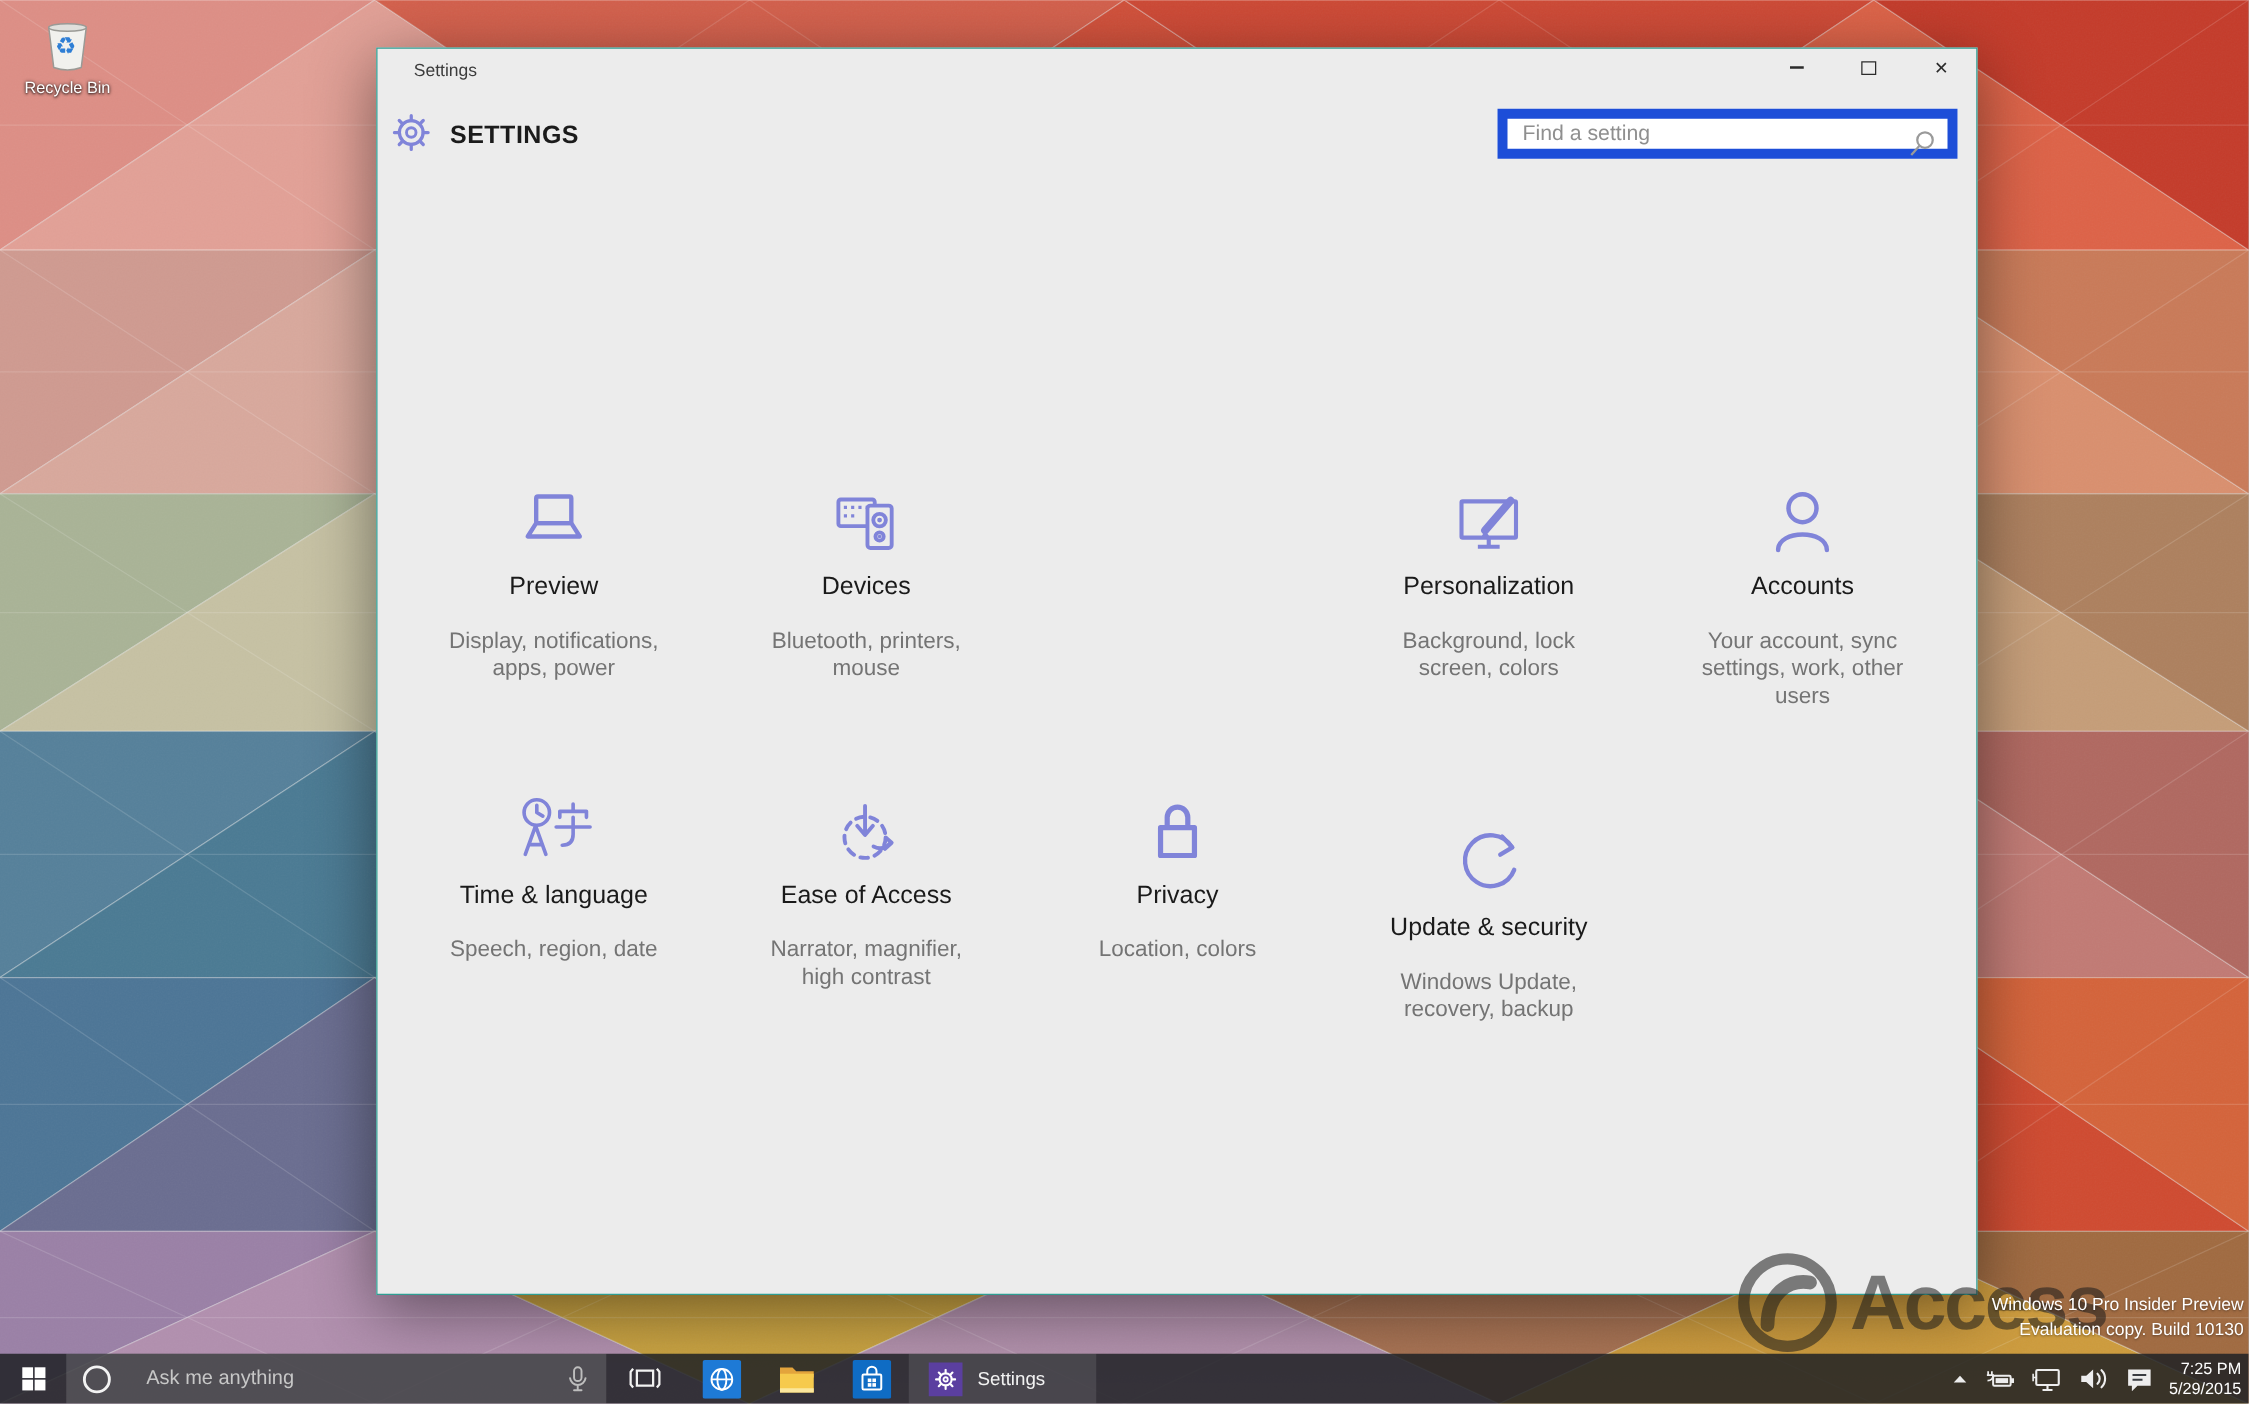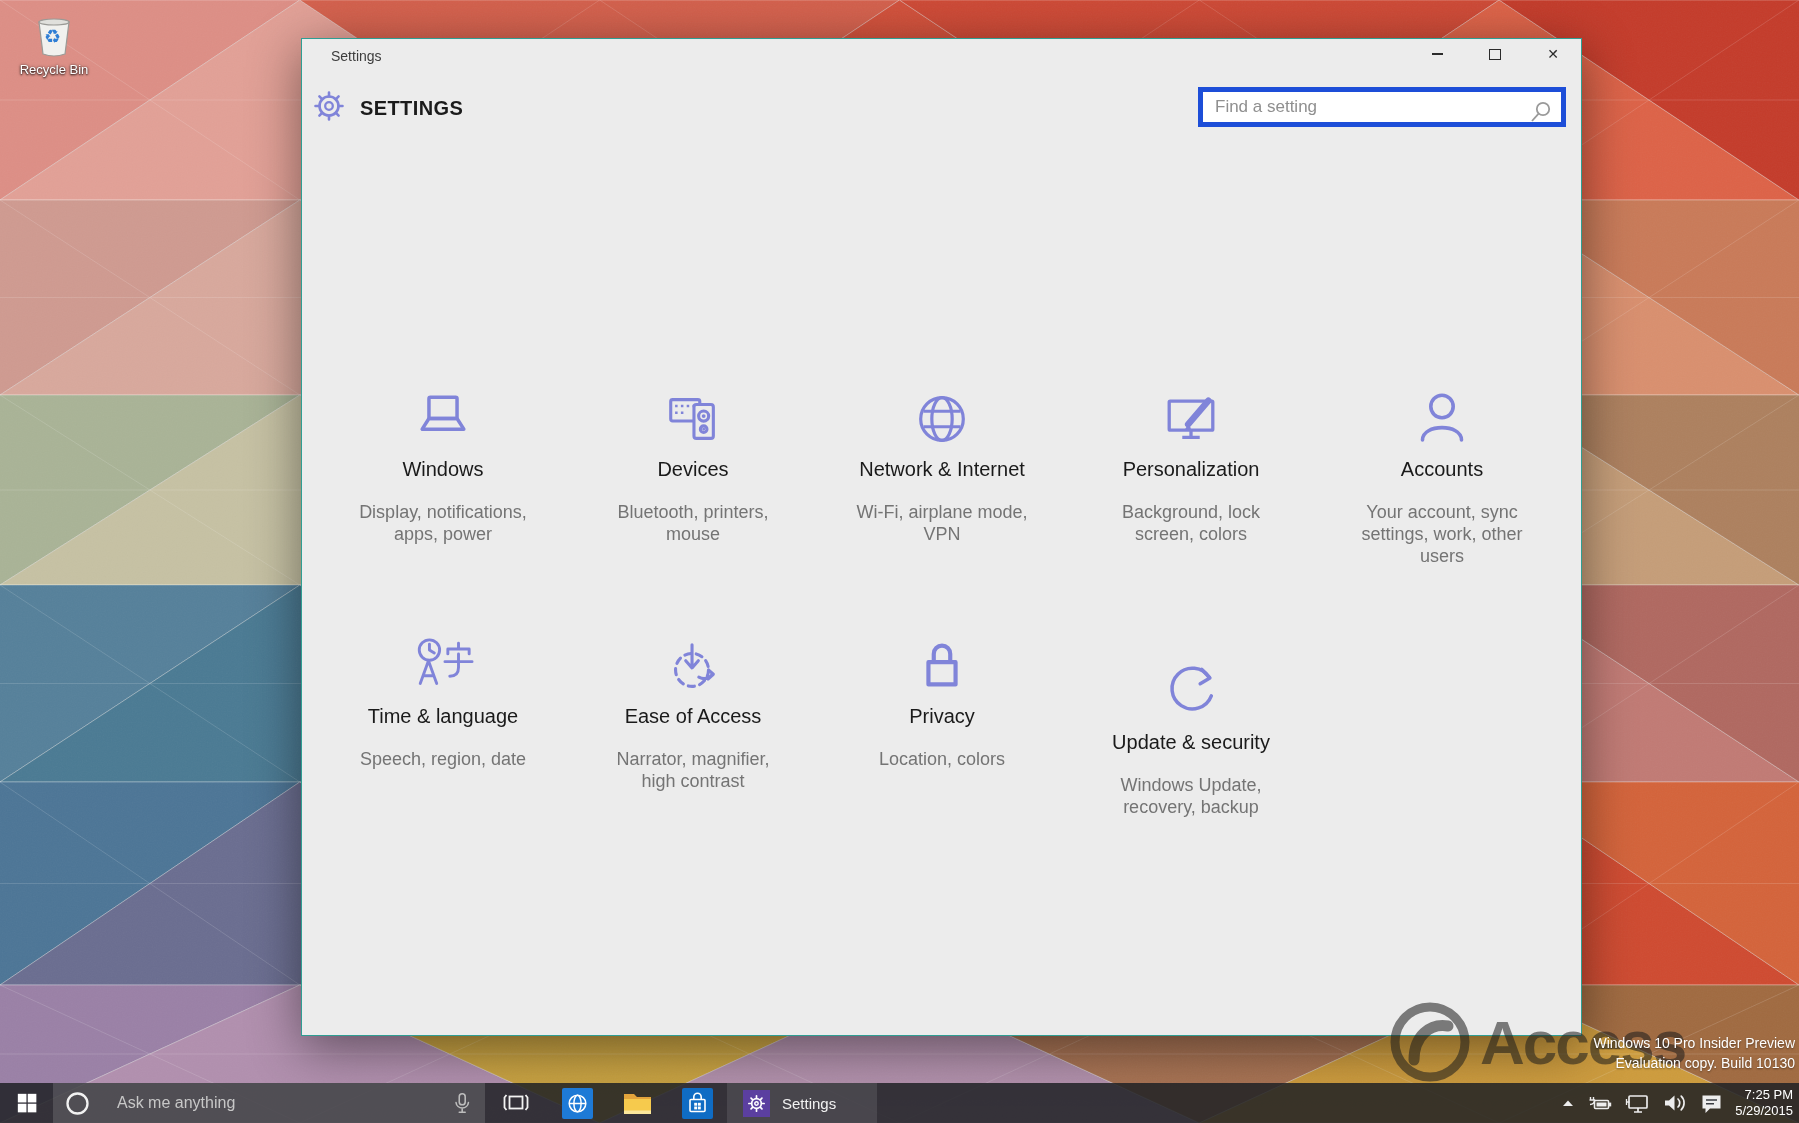--- a/index.html
+++ b/index.html
@@ -23,21 +23,21 @@
   .win-controls{position:absolute;top:0;right:5px;display:flex;}
   .win-btn{width:46px;height:30px;display:flex;align-items:center;justify-content:center;margin-left:12px;color:#2b2b2b;}
   .glyph-min{width:11px;height:2px;background:#2b2b2b;}
   .glyph-max{width:10px;height:9px;border:1.4px solid #2b2b2b;}
   .glyph-close{font-size:14px;line-height:14px;}
 
   .app-header{position:absolute;left:12px;top:52px;display:flex;align-items:center;}
   .app-header .htitle{margin-left:16px;font-size:20px;font-weight:600;letter-spacing:.4px;color:#1b1b1b;}
 
   .find-box{position:absolute;left:896px;top:48px;width:368px;height:40px;box-sizing:border-box;
-            border:5px solid #1d4ed8;background:#fff;}
+            border:8px solid #1d4ed8;background:#fff;}
   .find-box input{position:absolute;inset:0;border:none;outline:none;background:transparent;
             font-family:"Liberation Sans",sans-serif;font-size:17px;color:#222;padding:0 40px 0 12px;}
   .find-box input::placeholder{color:#8f8f8f;}
   .find-box .mag{position:absolute;right:8px;top:8px;}
 
   .tile{position:absolute;width:186px;text-align:center;cursor:default;}
   .tile-icon{height:66px;display:flex;align-items:center;justify-content:center;}
   .tile-title{margin-top:6px;font-size:20px;color:#1a1a1a;}
   .tile-sub{margin-top:20px;font-size:18px;line-height:22px;color:#747474;}
 
@@ -217,52 +217,41 @@
       </span>
     </div>
 
     <div class="tile" style="left:48px;top:347px">
       <div class="tile-icon">
         <svg width="62" height="62" viewBox="0 0 64 64" fill="none" stroke="#8084d9" stroke-width="3.6" stroke-linejoin="round">
           <rect x="17.5" y="9.5" width="29" height="22" rx="1.5"></rect>
             <path d="M17.5 31.5 L10.5 42.5 H53.5 L46.5 31.5 Z"></path>
         </svg>
       </div>
-      <div class="tile-title">Windows</div>
+      <div class="tile-title">Preview</div>
       <div class="tile-sub">Display, notifications, apps, power</div>
     </div>
 
     <div class="tile" style="left:298px;top:347px">
       <div class="tile-icon">
         <svg width="62" height="62" viewBox="0 0 64 64" fill="none" stroke="#8084d9" stroke-width="3.2" stroke-linejoin="round">
           <rect x="9" y="12" width="30" height="22" rx="2"></rect>
           <path d="M13.5 18.5 H35" stroke-width="2.6" stroke-dasharray="2.6 3.4"></path>
           <path d="M13.5 25.5 H23.5" stroke-width="2.6" stroke-dasharray="2.6 3.4"></path>
           <rect x="33" y="17" width="20" height="35" rx="2.5" fill="#ececec"></rect>
           <circle cx="43" cy="29" r="5.2"></circle>
             <circle cx="43" cy="29" r="1" stroke-width="2"></circle>
           <circle cx="43" cy="42.5" r="3.4"></circle>
             <circle cx="43" cy="42.5" r="0.7" stroke-width="1.6"></circle>
         </svg>
       </div>
       <div class="tile-title">Devices</div>
       <div class="tile-sub">Bluetooth, printers, mouse</div>
     </div>
 
-    <div class="tile" style="left:547px;top:347px">
-      <div class="tile-icon">
-        <svg width="62" height="62" viewBox="0 0 64 64" fill="none" stroke="#8084d9" stroke-width="3.3">
-          <circle cx="32" cy="32" r="22"></circle>
-            <ellipse cx="32" cy="32" rx="10.5" ry="22"></ellipse>
-          <path d="M13 24 H51 M13 40 H51" stroke-width="3"></path>
-        </svg>
-      </div>
-      <div class="tile-title">Network &amp; Internet</div>
-      <div class="tile-sub">Wi-Fi, airplane mode, VPN</div>
-    </div>
 
     <div class="tile" style="left:796px;top:347px">
       <div class="tile-icon">
         <svg width="62" height="62" viewBox="0 0 64 64" fill="none" stroke="#8084d9" stroke-width="3.4" stroke-linejoin="round">
           <rect x="9.5" y="13.5" width="45" height="30" rx="1"></rect>
           <path d="M32 43.5 V51 M23 51 H41"></path>
           <path d="M29 37.5 L50 13" stroke-width="6.6" stroke-linecap="round"></path>
           <path d="M29 37.5 l-4.2 7 7.4-2.6 z" fill="#8084d9" stroke="none"></path>
         </svg>
       </div>

